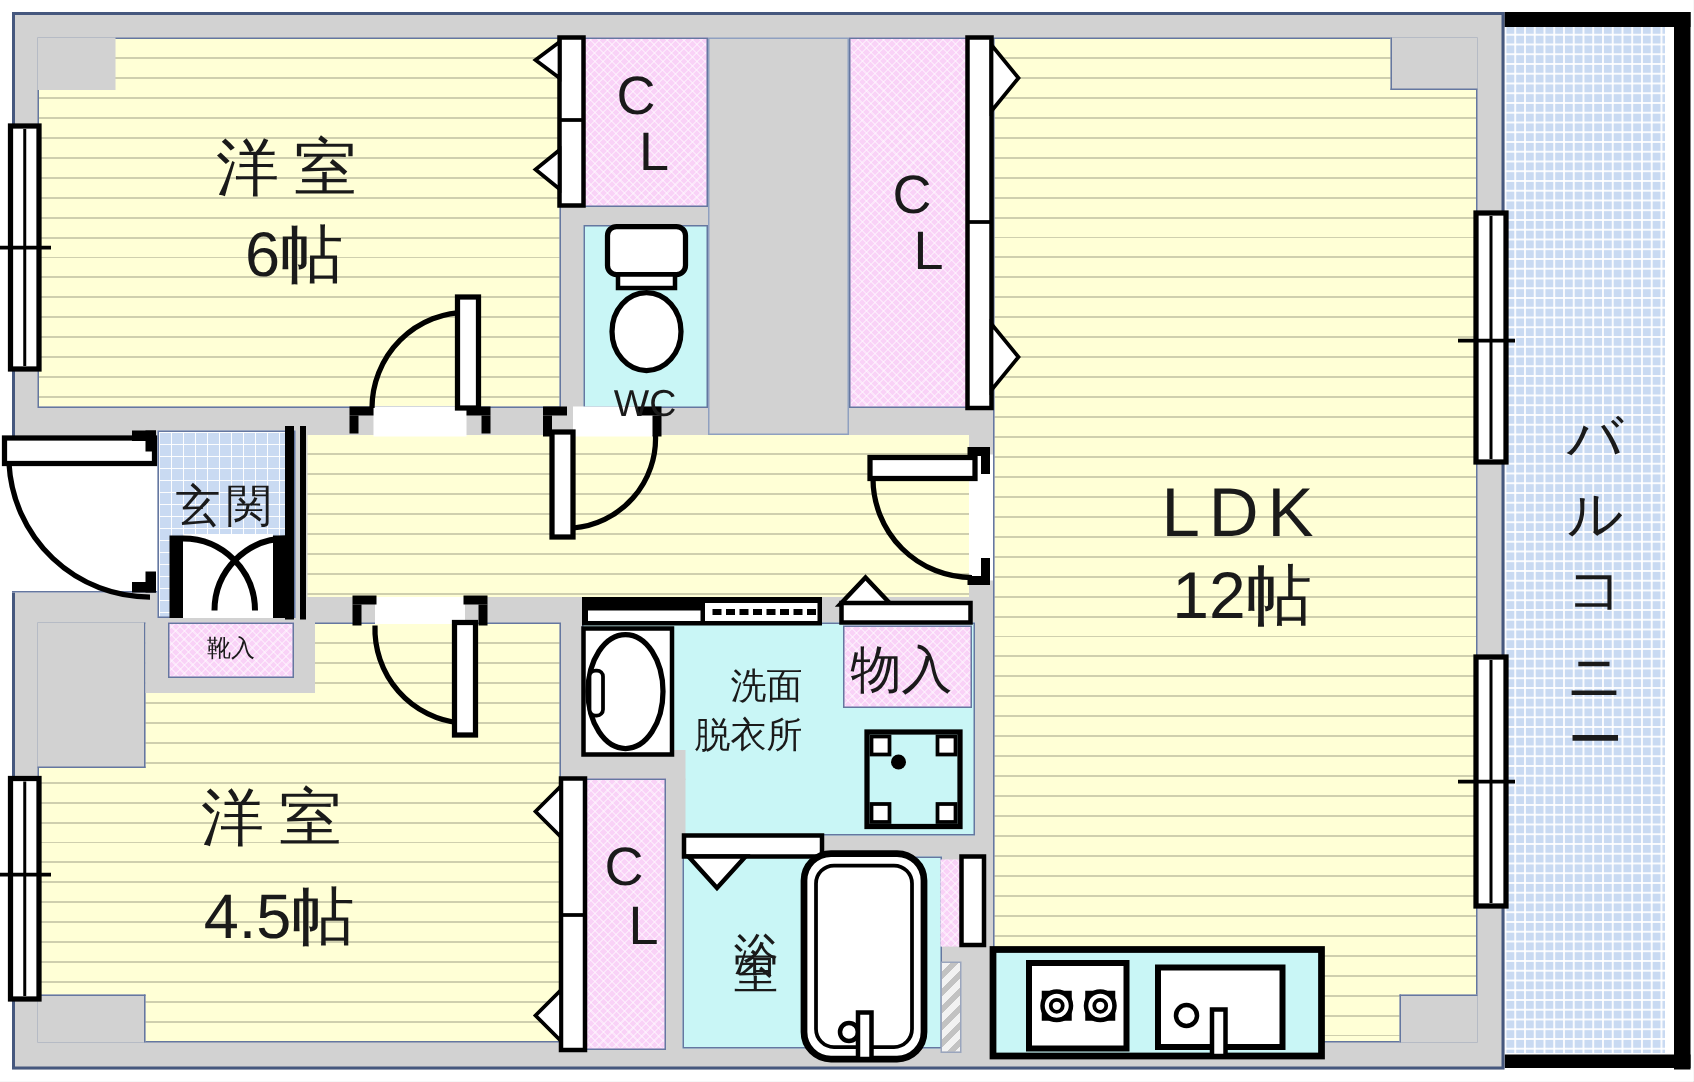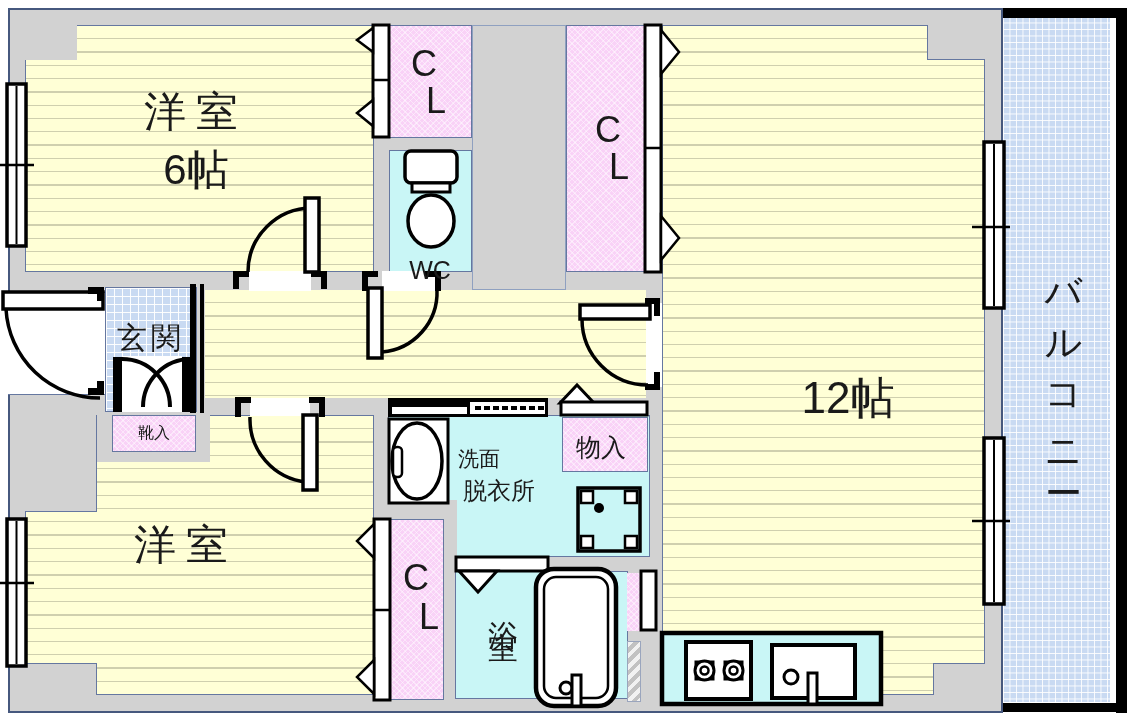--- a/index.html
+++ b/index.html
@@ -266,27 +266,29 @@
 
   <div class="lbl" style="left:608px;top:130px;font-size:36px;">C</div>
   <div class="lbl" style="left:619px;top:167px;font-size:36px;">L</div>
 
   <div class="lbl" style="left:430px;top:270px;font-size:25px;">WC</div>
 
   <div class="lbl" style="left:151px;top:338px;font-size:30px;letter-spacing:4px;">玄関</div>
   <div class="lbl" style="left:154px;top:433px;font-size:16px;">靴入</div>
 
   <div class="lbl" style="left:186px;top:545px;font-size:42px;letter-spacing:10px;">洋室</div>
+  <div class="lbl" style="left:186px;top:611px;font-size:42px;">4.5帖</div>
 
   <div class="lbl" style="left:416px;top:578px;font-size:36px;">C</div>
   <div class="lbl" style="left:429px;top:617px;font-size:36px;">L</div>
 
-  <div class="lbl" style="left:479px;top:458px;font-size:21px;">洗面</div>
+  <div class="lbl" style="left:511px;top:458px;font-size:24px;">洗面</div>
   <div class="lbl" style="left:499px;top:491px;font-size:24px;">脱衣所</div>
 
-  <div class="lbl" style="left:601px;top:447px;font-size:25px;">物入</div>
+  <div class="lbl" style="left:601px;top:447px;font-size:34px;">物入</div>
 
   <div class="abs vert" style="left:482px;top:597px;font-size:30px;letter-spacing:10px;">浴室</div>
 
-  <div class="lbl" style="left:828px;top:398px;font-size:44px;margin-left:20px;">12帖</div>
+  <div class="lbl" style="left:828px;top:341px;font-size:46px;letter-spacing:6px;">LDK</div>
+  <div class="lbl" style="left:828px;top:398px;font-size:44px;">12帖</div>
 
   <div class="abs vert" style="left:1038px;top:250px;font-size:37px;letter-spacing:14px;">バルコニー</div>
 </div>
 
 </body></html>

